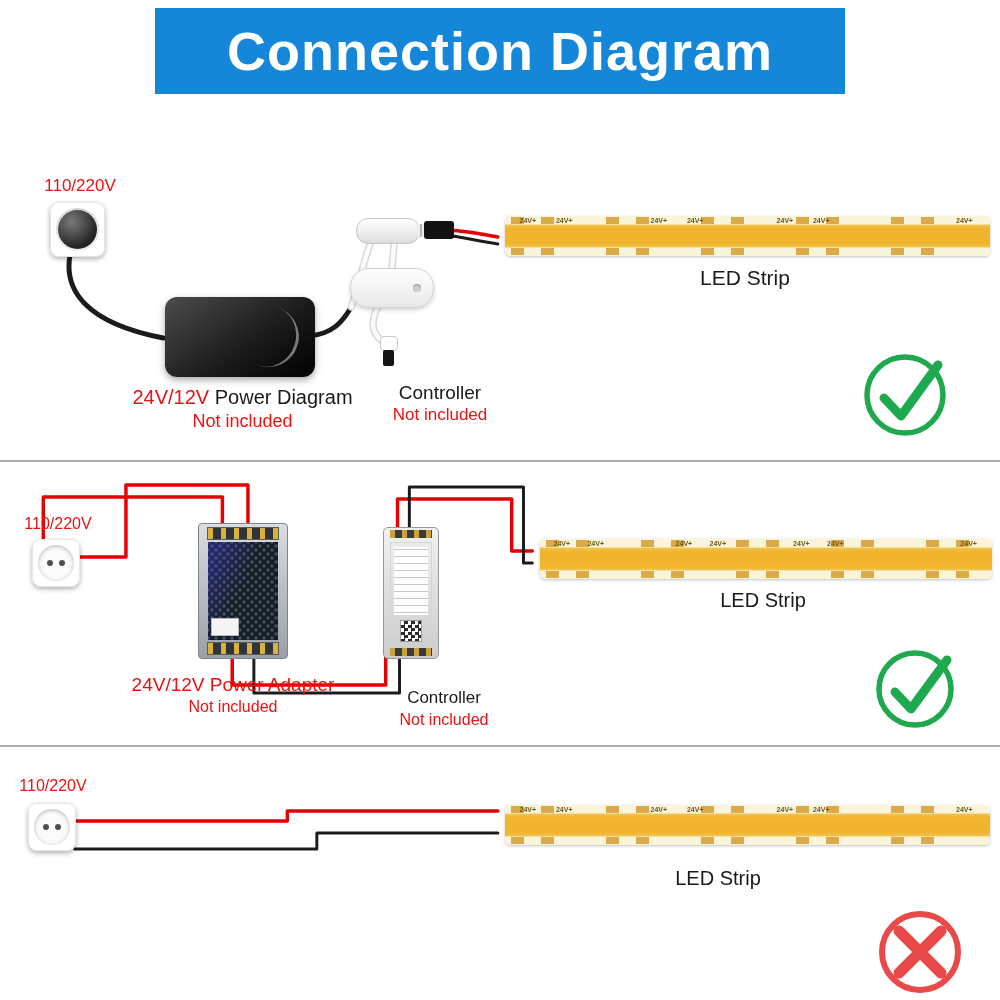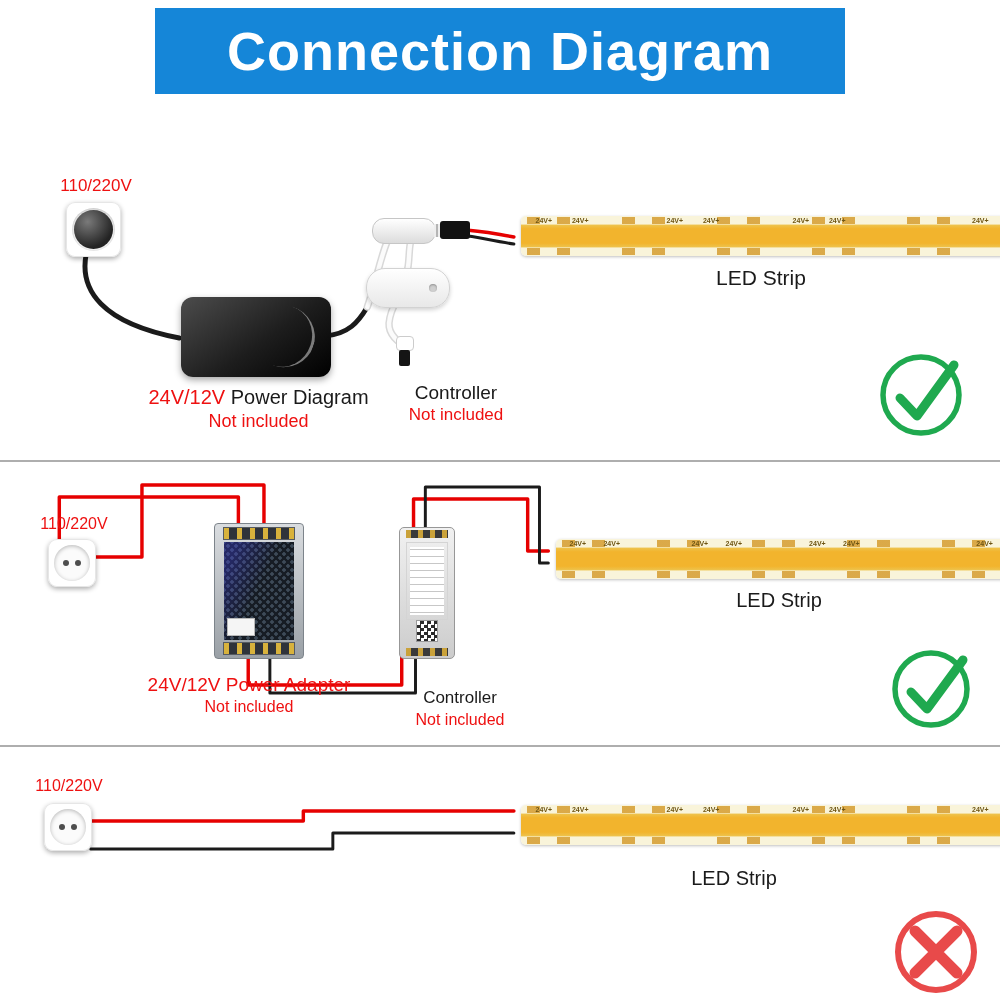--- a/index.html
+++ b/index.html
@@ -6,21 +6,21 @@
   .canvas{position:relative;width:1000px;height:1000px;background:#fff;overflow:hidden;
           font-family:"Liberation Sans",sans-serif;color:#1a1a1a;}
 
   
   .banner{position:absolute;left:155px;top:8px;width:690px;height:86px;
           background:var(--header_bg,#1586d8);display:flex;align-items:center;justify-content:center;}
   .banner h1{margin:11px;color:#fff;font-size:54px;font-weight:900;letter-spacing:1px;white-space:nowrap;}
 
   .divider{position:absolute;left:0;width:1000px;height:2px;background:#aeaeae;}
 
-  .row{position:absolute;left:16px;width:984px;}
+  .row{position:absolute;left:0;width:984px;}
   .row1{top:110px;height:350px;}
   .row2{top:461px;height:285px;}
   .row3{top:747px;height:253px;}
 
   .wires{position:absolute;inset:0;width:100%;height:100%;}
   .wk{stroke:#1b1b1b;stroke-width:5;fill:none;stroke-linecap:round;}
   .wwo{stroke:#d8d8d8;stroke-width:7.5;fill:none;stroke-linecap:round;}
   .wwi{stroke:#fbfbfb;stroke-width:4.5;fill:none;stroke-linecap:round;}
   .wr{stroke:#e60000;stroke-width:3.5;fill:none;stroke-linecap:round;stroke-linejoin:round;}
   .wb{stroke:#1b1b1b;stroke-width:3;fill:none;stroke-linecap:round;stroke-linejoin:round;}

